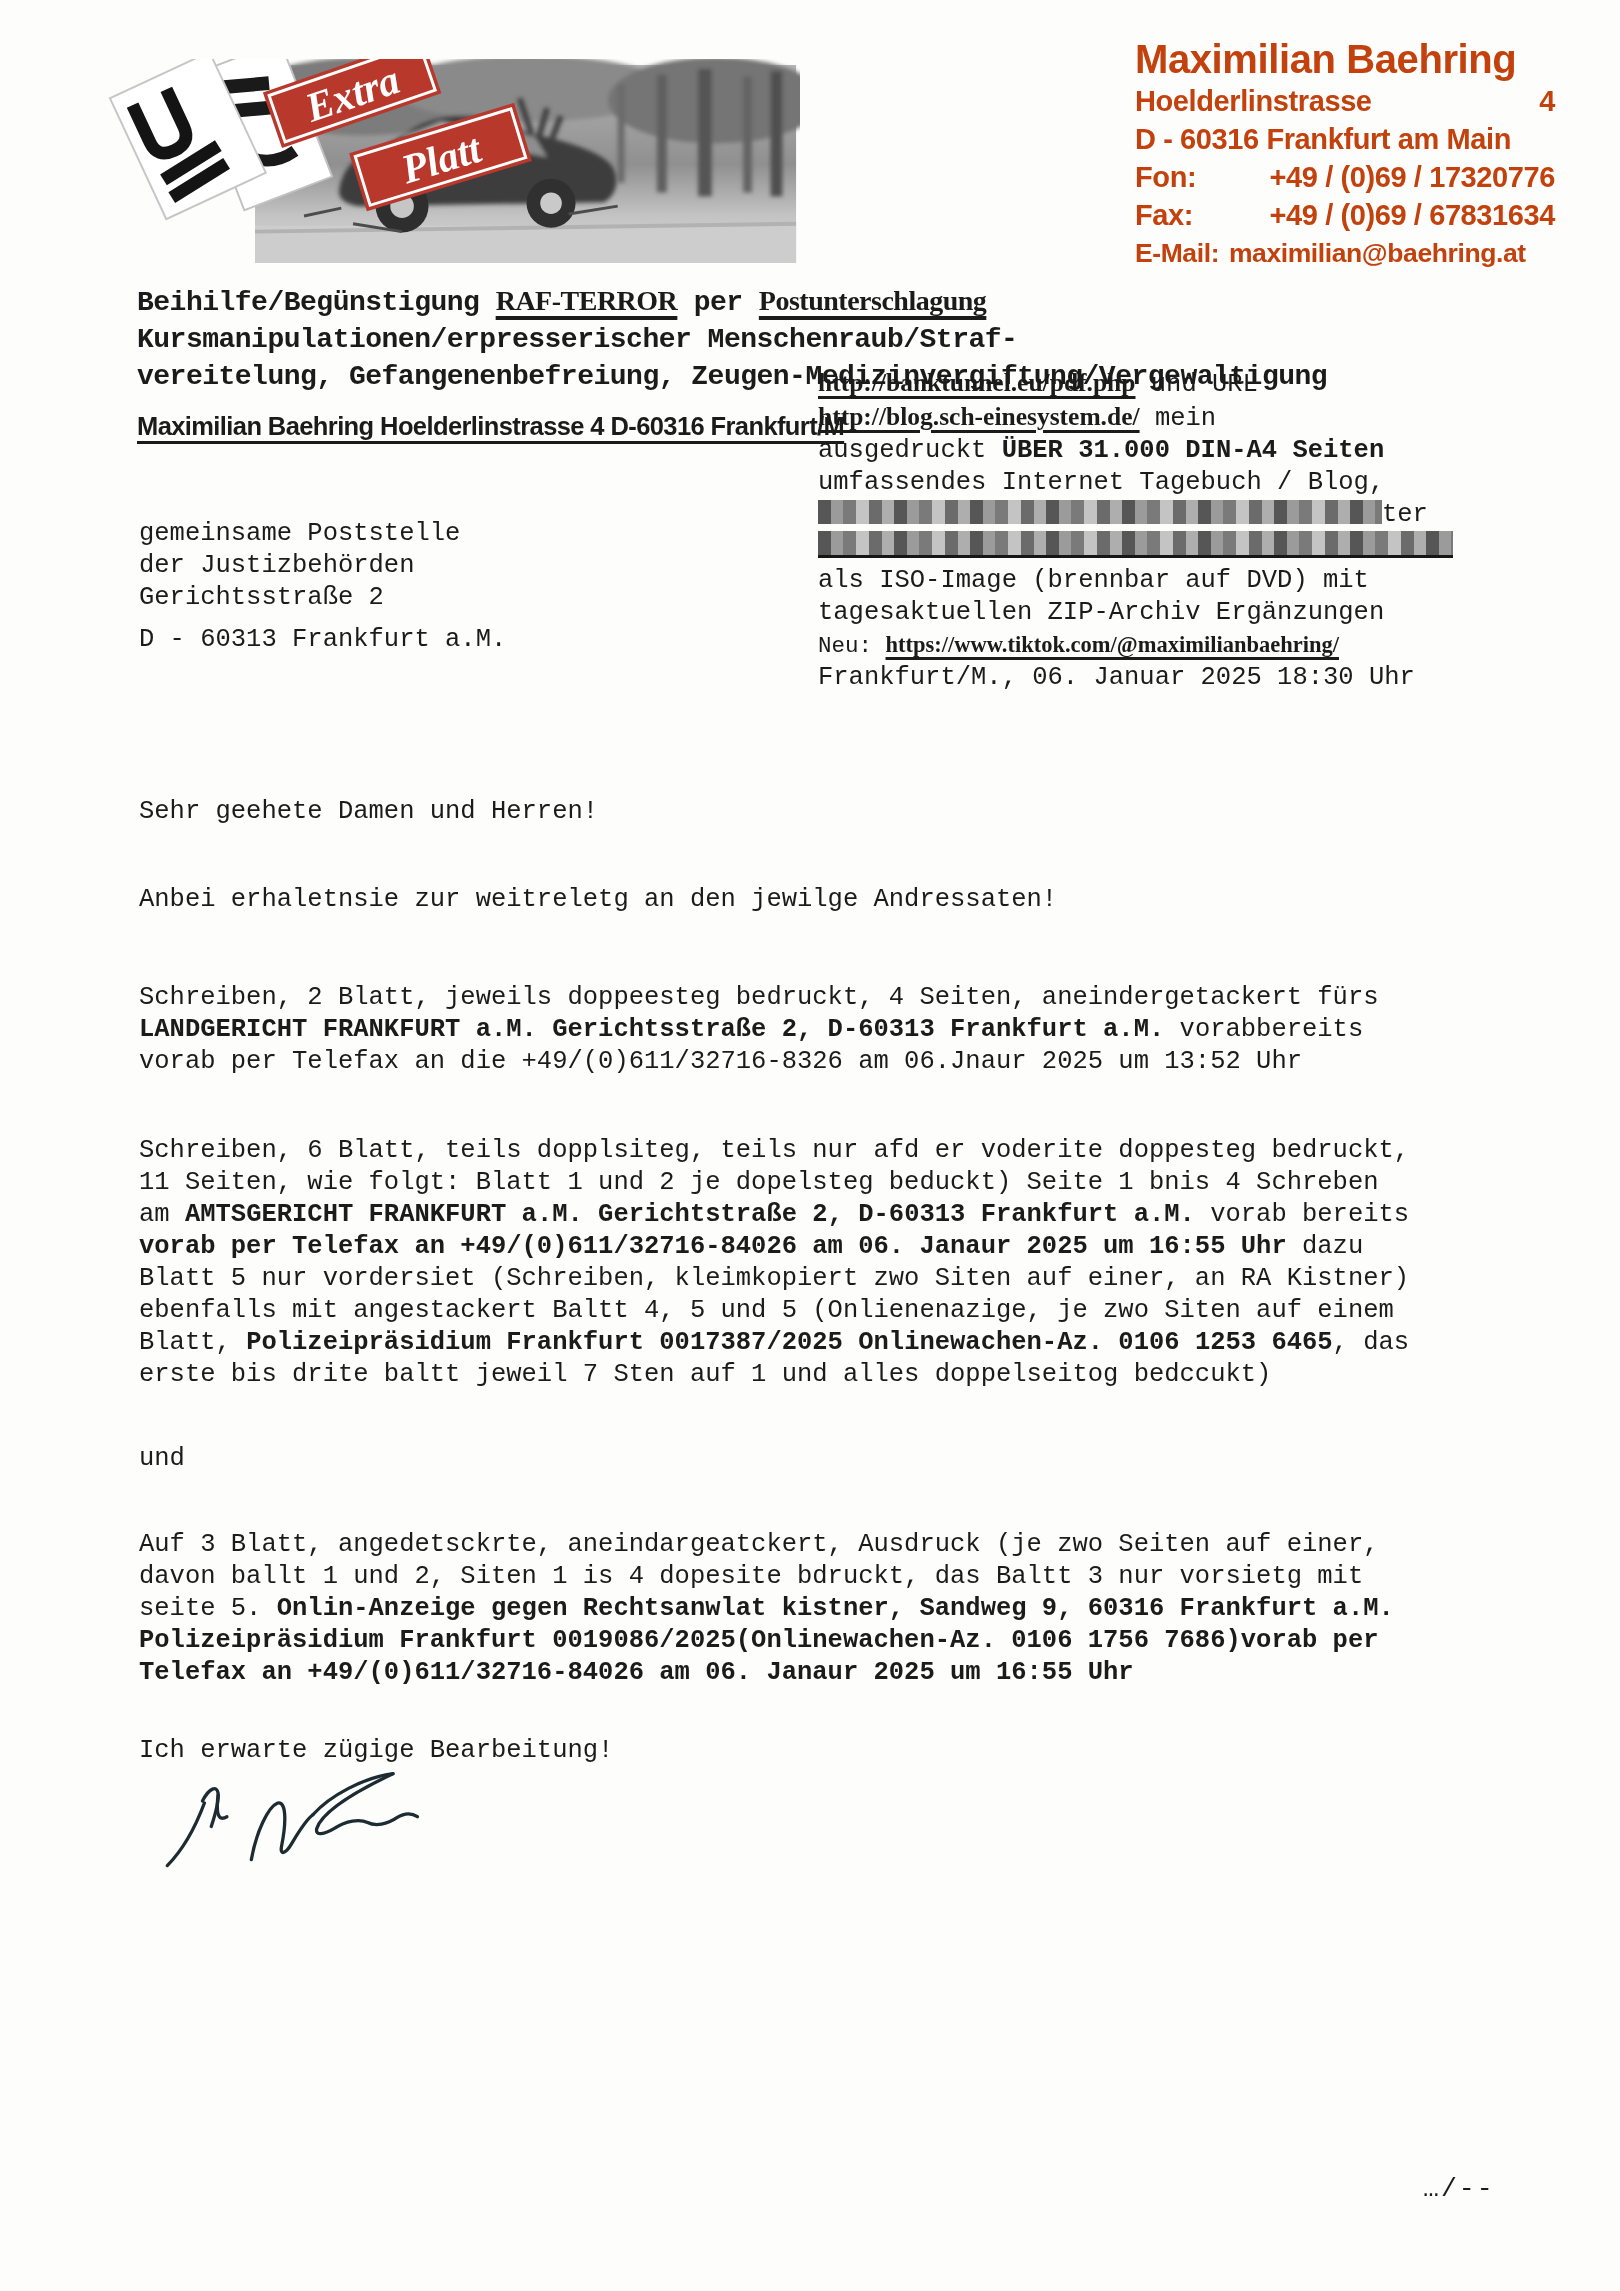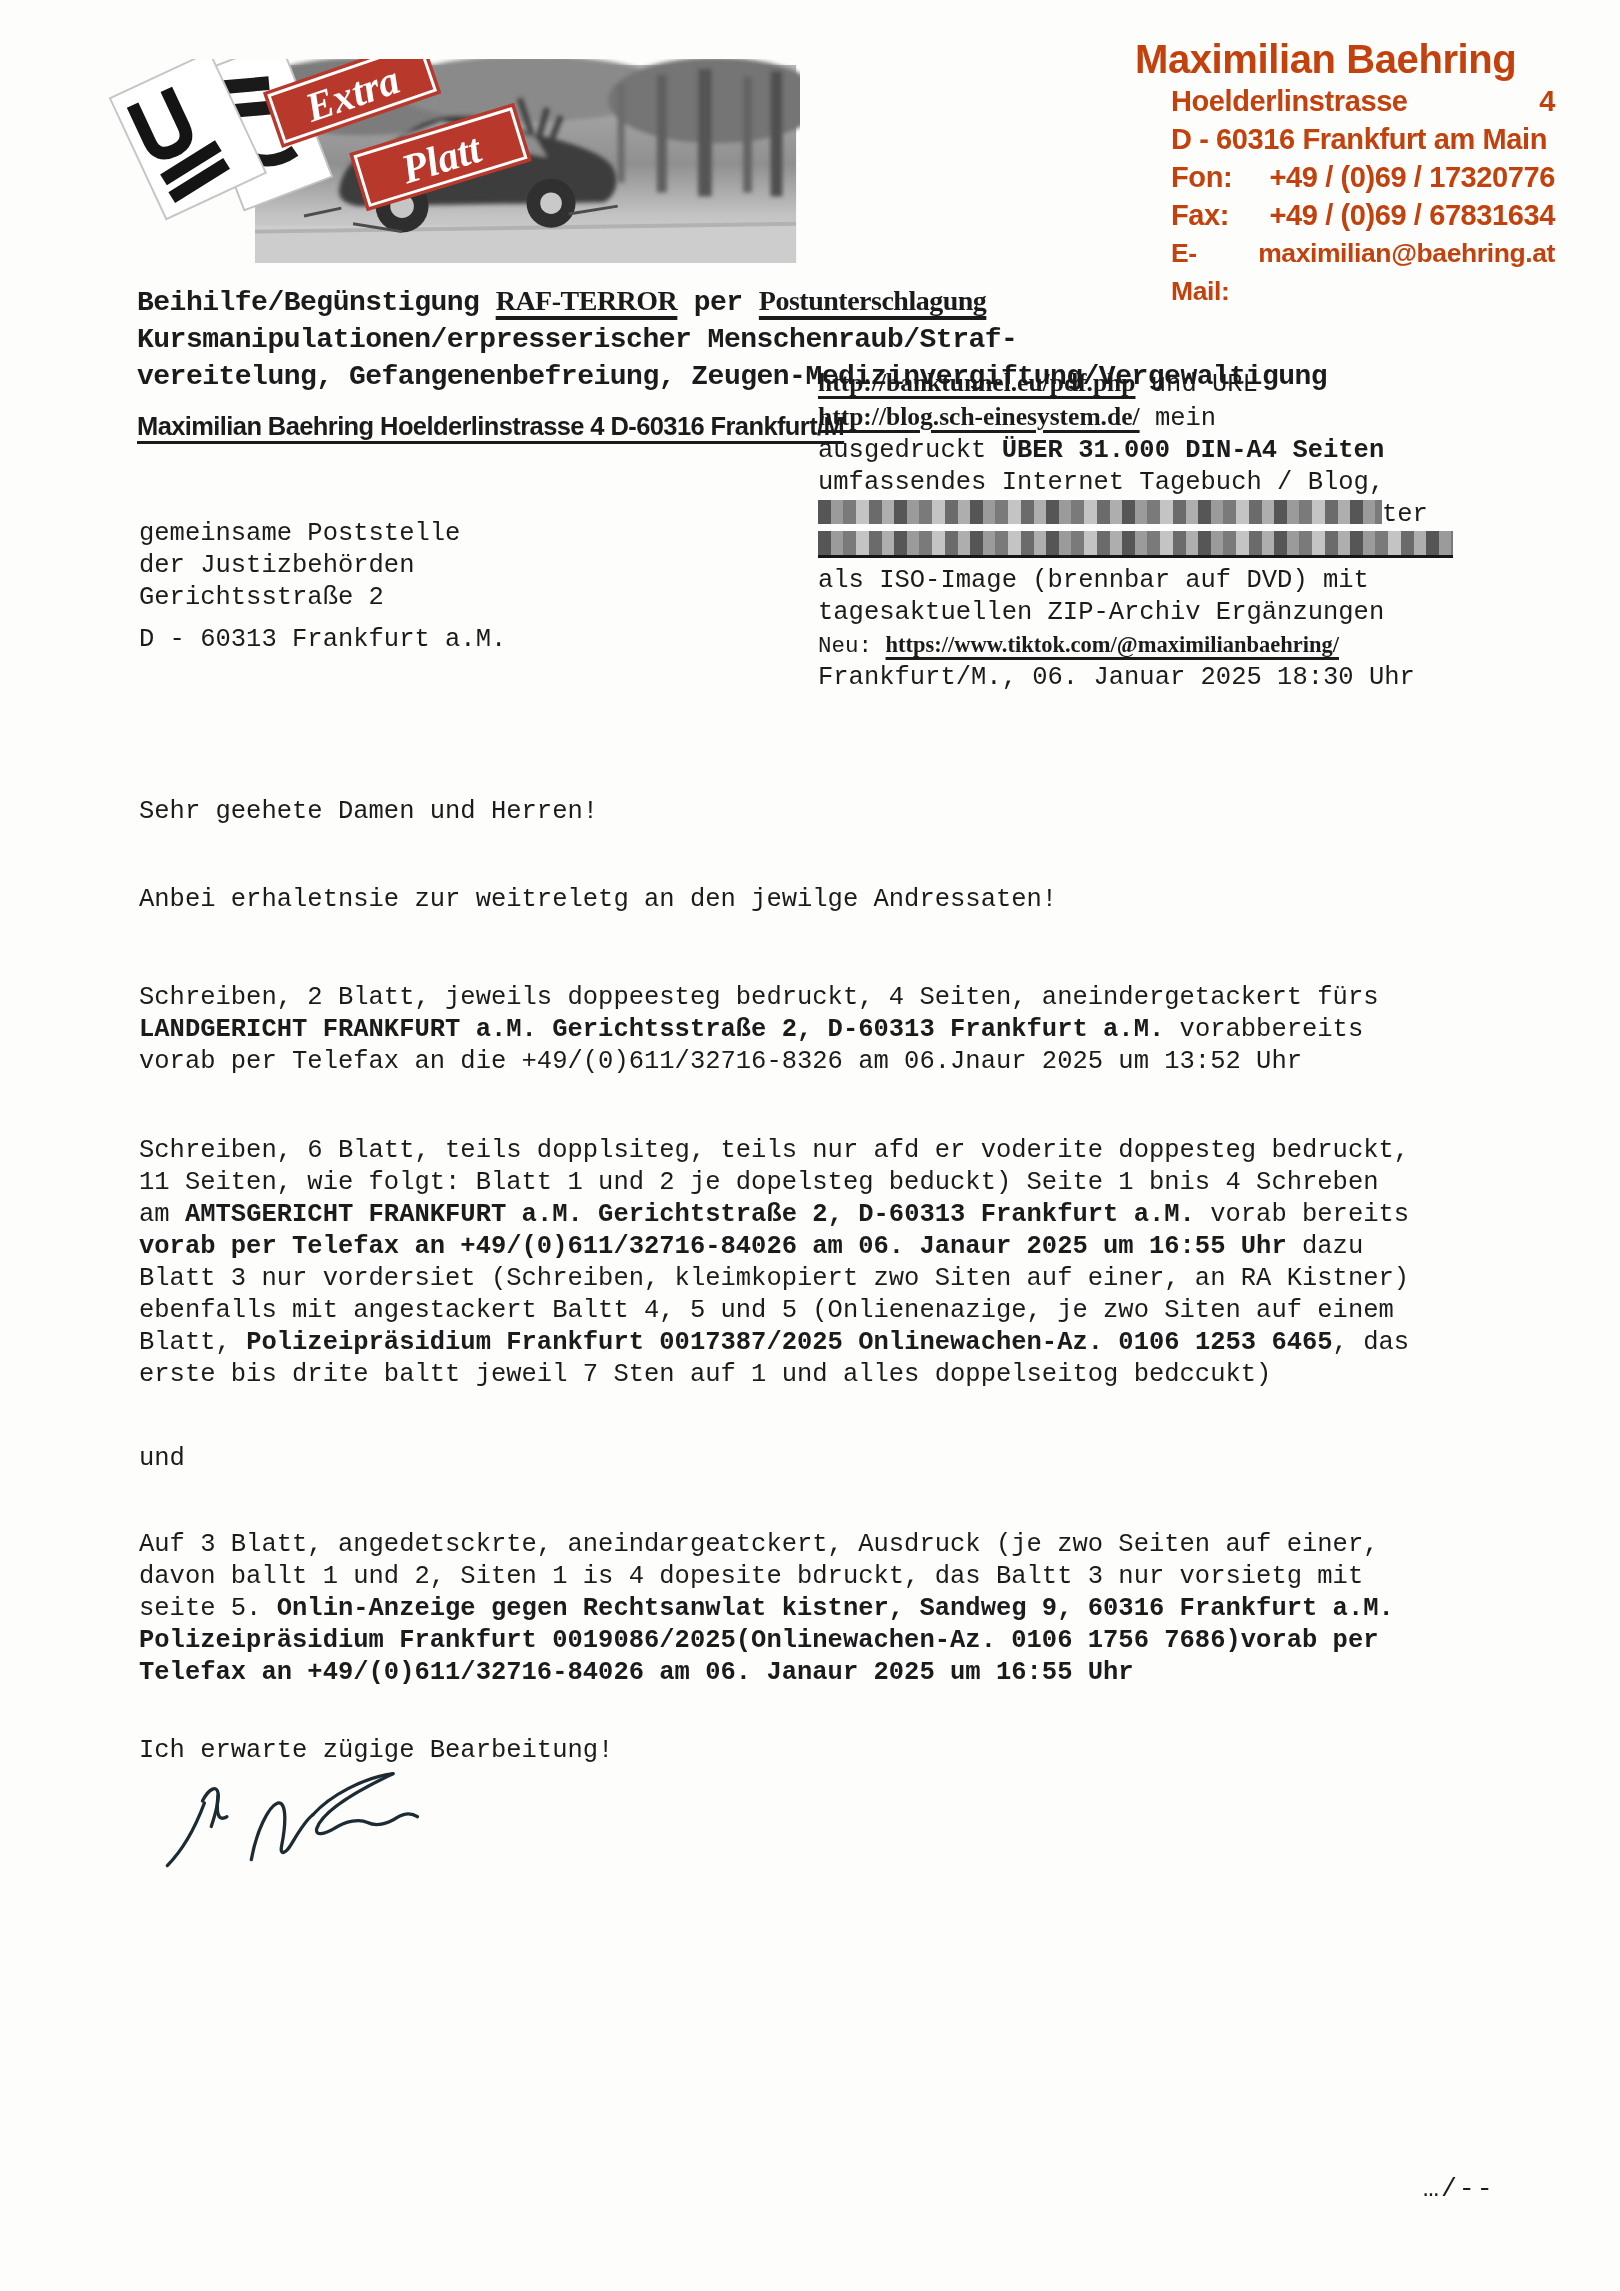--- a/index.html
+++ b/index.html
@@ -24,21 +24,21 @@
       repeating-linear-gradient(0deg,rgba(255,255,255,0) 0 7.8px,rgba(255,255,255,.55) 7.8px 15.7px,rgba(0,0,0,.18) 15.7px 23.5px);
   }
   .pxu{border-bottom:3.9px solid #161616;}
   
   .sender-card{
     position:absolute;left:1135px;top:37px;width:420px;
     font-family:"Liberation Sans","DejaVu Sans",sans-serif;
     font-weight:bold;color:#c2410c;letter-spacing:-0.4px;
   }
   .sender-card .name{font-size:40px;line-height:45px;}
-  .sender-card .row{display:flex;justify-content:space-between;font-size:29px;line-height:38px;margin-left:36px;}
+  .sender-card .row{display:flex;justify-content:space-between;font-size:29px;line-height:38px;}
   .sender-card .row.single{justify-content:flex-start;gap:9.8px;font-size:26.5px;}
   
   .headline{
     position:absolute;left:137px;top:282px;
     font-size:28px;font-weight:bold;line-height:37px;letter-spacing:-0.5px;
   }
   .headline .u{text-decoration-thickness:3.9px;text-underline-offset:5.9px;}
   .sender-line{
     position:absolute;left:137px;top:412px;
     font-family:"Liberation Sans","DejaVu Sans",sans-serif;
@@ -192,21 +192,21 @@
   <div class="p1 bodytext">
       <div class="rline"><span class="">Schreiben, 2 Blatt, jeweils doppeesteg bedruckt, 4 Seiten, aneindergetackert fürs</span></div>
       <div class="rline"><span class="b ">LANDGERICHT FRANKFURT a.M. Gerichtsstraße 2, D-60313 Frankfurt a.M.</span><span class=""> vorabbereits</span></div>
       <div class="rline"><span class="">vorab per Telefax an die +49/(0)611/32716-8326 am 06.Jnaur 2025 um 13:52 Uhr</span></div>
     </div>
   <div class="p2 bodytext">
       <div class="rline"><span class="">Schreiben, 6 Blatt, teils dopplsiteg, teils nur afd er voderite doppesteg bedruckt,</span></div>
       <div class="rline"><span class="">11 Seiten, wie folgt: Blatt 1 und 2 je dopelsteg beduckt) Seite 1 bnis 4 Schreben</span></div>
       <div class="rline"><span class="">am </span><span class="b ">AMTSGERICHT FRANKFURT a.M. Gerichtstraße 2, D-60313 Frankfurt a.M.</span><span class=""> vorab bereits</span></div>
       <div class="rline"><span class="b ">vorab per Telefax an +49/(0)611/32716-84026 am 06. Janaur 2025 um 16:55 Uhr</span><span class=""> dazu</span></div>
-      <div class="rline"><span class="">Blatt 3 nur vordersiet (Schreiben, kleimkopiert zwo Siten auf einer, an RA Kistner)</span></div>
+      <div class="rline"><span class="">Blatt 5 nur vordersiet (Schreiben, kleimkopiert zwo Siten auf einer, an RA Kistner)</span></div>
       <div class="rline"><span class="">ebenfalls mit angestackert Baltt 4, 5 und 5 (Onlienenazige, je zwo Siten auf einem</span></div>
       <div class="rline"><span class="">Blatt, </span><span class="b ">Polizeipräsidium Frankfurt 0017387/2025 Onlinewachen-Az. 0106 1253 6465</span><span class="">, das</span></div>
       <div class="rline"><span class="">erste bis drite baltt jeweil 7 Sten auf 1 und alles doppelseitog bedccukt)</span></div>
     </div>
   <div class="und bodytext">und</div>
   <div class="p3 bodytext">
       <div class="rline"><span class="">Auf 3 Blatt, angedetsckrte, aneindargeatckert, Ausdruck (je zwo Seiten auf einer,</span></div>
       <div class="rline"><span class="">davon ballt 1 und 2, Siten 1 is 4 dopesite bdruckt, das Baltt 3 nur vorsietg mit</span></div>
       <div class="rline"><span class="">seite 5. </span><span class="b ">Onlin-Anzeige gegen Rechtsanwlat kistner, Sandweg 9, 60316 Frankfurt a.M.</span></div>
       <div class="rline"><span class="b ">Polizeipräsidium Frankfurt 0019086/2025(Onlinewachen-Az. 0106 1756 7686)vorab per</span></div>

